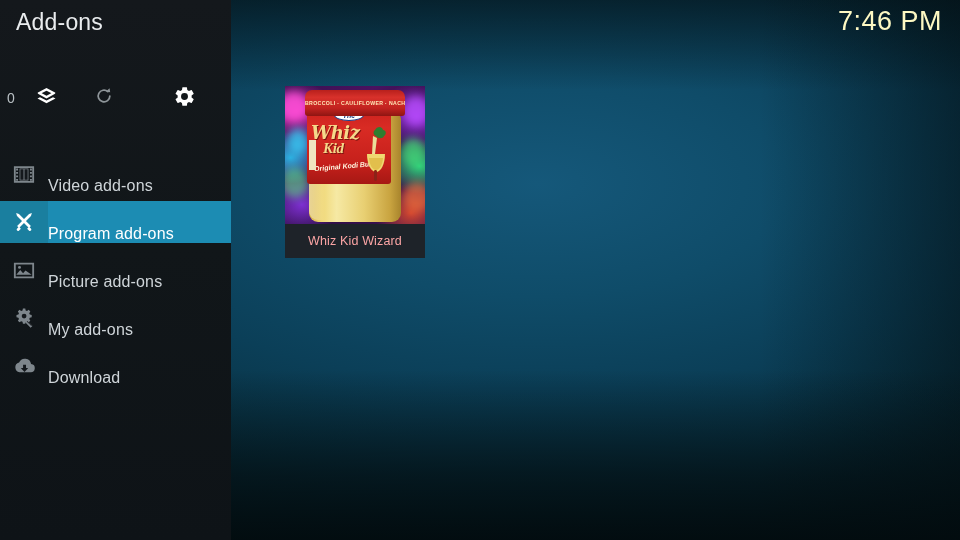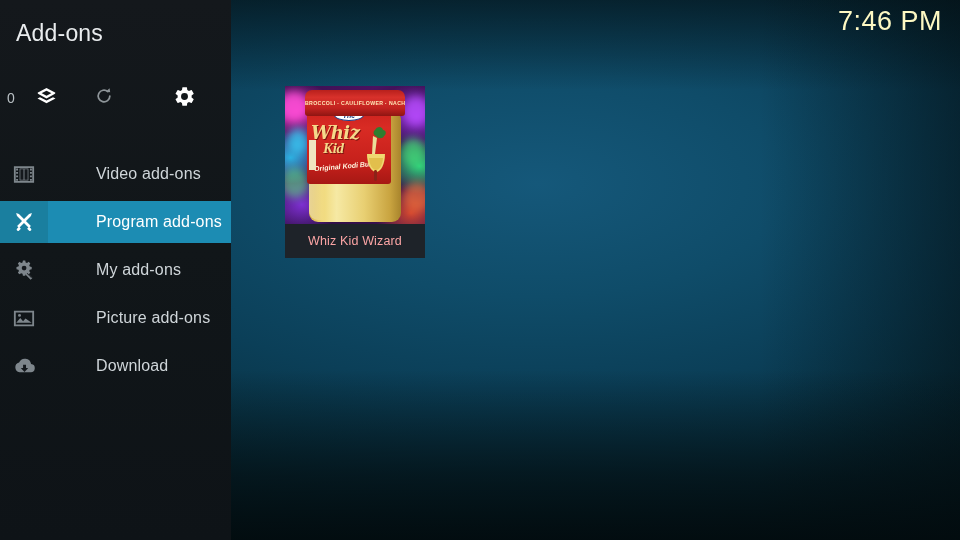--- a/index.html
+++ b/index.html
@@ -41,41 +41,41 @@
     background:linear-gradient(to bottom, rgba(3,15,19,.62) 0%, rgba(3,15,19,0) 100%);
   }
 
   
   .sidebar {
     position:absolute; left:0; top:0; width:231px; height:540px;
     background:linear-gradient(to bottom, #14181c 0%, #111619 46%, #0e1317 100%);
     z-index:5;
   }
   .sidebar-title {
-    position:absolute; left:16px; top:20px;
+    position:absolute; left:16px; top:9px;
     font-size:23px; font-weight:400; letter-spacing:.2px;
     color:#e9ecee;
   }
   .toolbar {
     position:absolute; left:0; top:78px; width:231px; height:40px;
   }
   .tool-btn {
     position:absolute; top:0; height:40px;
     display:flex; align-items:center; justify-content:center;
   }
   .tool-pkg  { left:28px; width:36px; }
   .tool-ref  { left:86px; width:36px; }
   .tool-count{ left:122px; width:22px; height:40px; display:flex; align-items:center; justify-content:center;
                font-size:14px; color:#b9c0c4; }
   .tool-gear { left:166px; width:36px; }
 
   .menu { position:absolute; left:0; top:153px; width:231px; }
   .menu-item {
-    position:relative; display:flex; align-items:center;
-    height:42px; margin-bottom:6px;gap:48px;
+    position:relative; display:flex; align-items:flex-end;
+    height:42px; margin-bottom:6px;
   }
   .menu-item .icon-cell {
     width:48px; min-width:48px; height:42px;
     display:flex; align-items:center; justify-content:center;
   }
   .menu-item .label {
     font-size:16px; color:#cfd5d9; letter-spacing:.15px;
   }
   .menu-item.selected {
     background:#1c8cb3;
@@ -238,39 +238,39 @@
             <path d="M17.5 17.2l2.2 2.2a1.5 1.5 0 0 1-2.1 2.1l-2.2-2.2 2.1-2.1z"></path>
             <path d="M20.6 2.2l-3.1 1.2-13 13 2.1 2.1 13-13 1-3.3z"></path>
             <path d="M6.5 17.2l-2.2 2.2a1.5 1.5 0 0 0 2.1 2.1l2.2-2.2-2.1-2.1z"></path>
           </svg>
         </div>
         <div class="label">Program add-ons</div>
       </div>
 
       <div class="menu-item">
         <div class="icon-cell">
+          <svg width="22" height="19" viewBox="0 0 24 20">
+            <path d="M1 1.5h22v17H1v-17zm2 2v13h18v-13H3z"></path>
+            <path d="M3.6 14.6l4.3-5.2 3.1 3.6 2.6-3 6.8 4.6H3.6z"></path>
+            <circle cx="7.1" cy="6.6" r="1.6"></circle>
+          </svg>
+        </div>
+        <div class="label">Picture add-ons</div>
+      </div>
+
+      <div class="menu-item">
+        <div class="icon-cell">
           <svg width="22" height="22" viewBox="0 0 24 24">
             <path d="M10.8 1.6h2.6l.4 2.1 1.5.6 1.8-1.2 1.8 1.8-1.2 1.8.6 1.5 2.1.4v2.6l-2.1.4-.6 1.5 1.2 1.8-1.8 1.8-1.8-1.2-1.5.6-.4 2.1h-2.6l-.4-2.1-1.5-.6-1.8 1.2-1.8-1.8 1.2-1.8-.6-1.5-2.1-.4V8.6l2.1-.4.6-1.5L5.3 4.9l1.8-1.8 1.8 1.2 1.5-.6.4-2.1z"></path>
             <circle cx="12.1" cy="9.9" r="2.6" fill="#14181c"></circle>
             <path d="M14.8 14.2l6.4 6.4-2 2-6.4-6.4 2-2z"></path>
             <path fill="#14181c" d="M15.6 15.2l5 5-.6.6-5-5z"></path>
           </svg>
         </div>
         <div class="label">My add-ons</div>
-      </div>
-
-      <div class="menu-item">
-        <div class="icon-cell">
-          <svg width="22" height="19" viewBox="0 0 24 20">
-            <path d="M1 1.5h22v17H1v-17zm2 2v13h18v-13H3z"></path>
-            <path d="M3.6 14.6l4.3-5.2 3.1 3.6 2.6-3 6.8 4.6H3.6z"></path>
-            <circle cx="7.1" cy="6.6" r="1.6"></circle>
-          </svg>
-        </div>
-        <div class="label">Picture add-ons</div>
       </div>
 
       <div class="menu-item">
         <div class="icon-cell">
           <svg width="23" height="19" viewBox="0 0 24 20">
             <path d="M18.9 7.4A6.6 6.6 0 0 0 6.3 5.8 5.2 5.2 0 0 0 6.8 16h11.3a4.3 4.3 0 0 0 .8-8.6z"></path>
             <path fill="#14181c" d="M10.5 8.1h3.1v3.4h2.3L12 15.8l-3.9-4.3h2.4V8.1z"></path>
           </svg>
         </div>
         <div class="label">Download</div>

